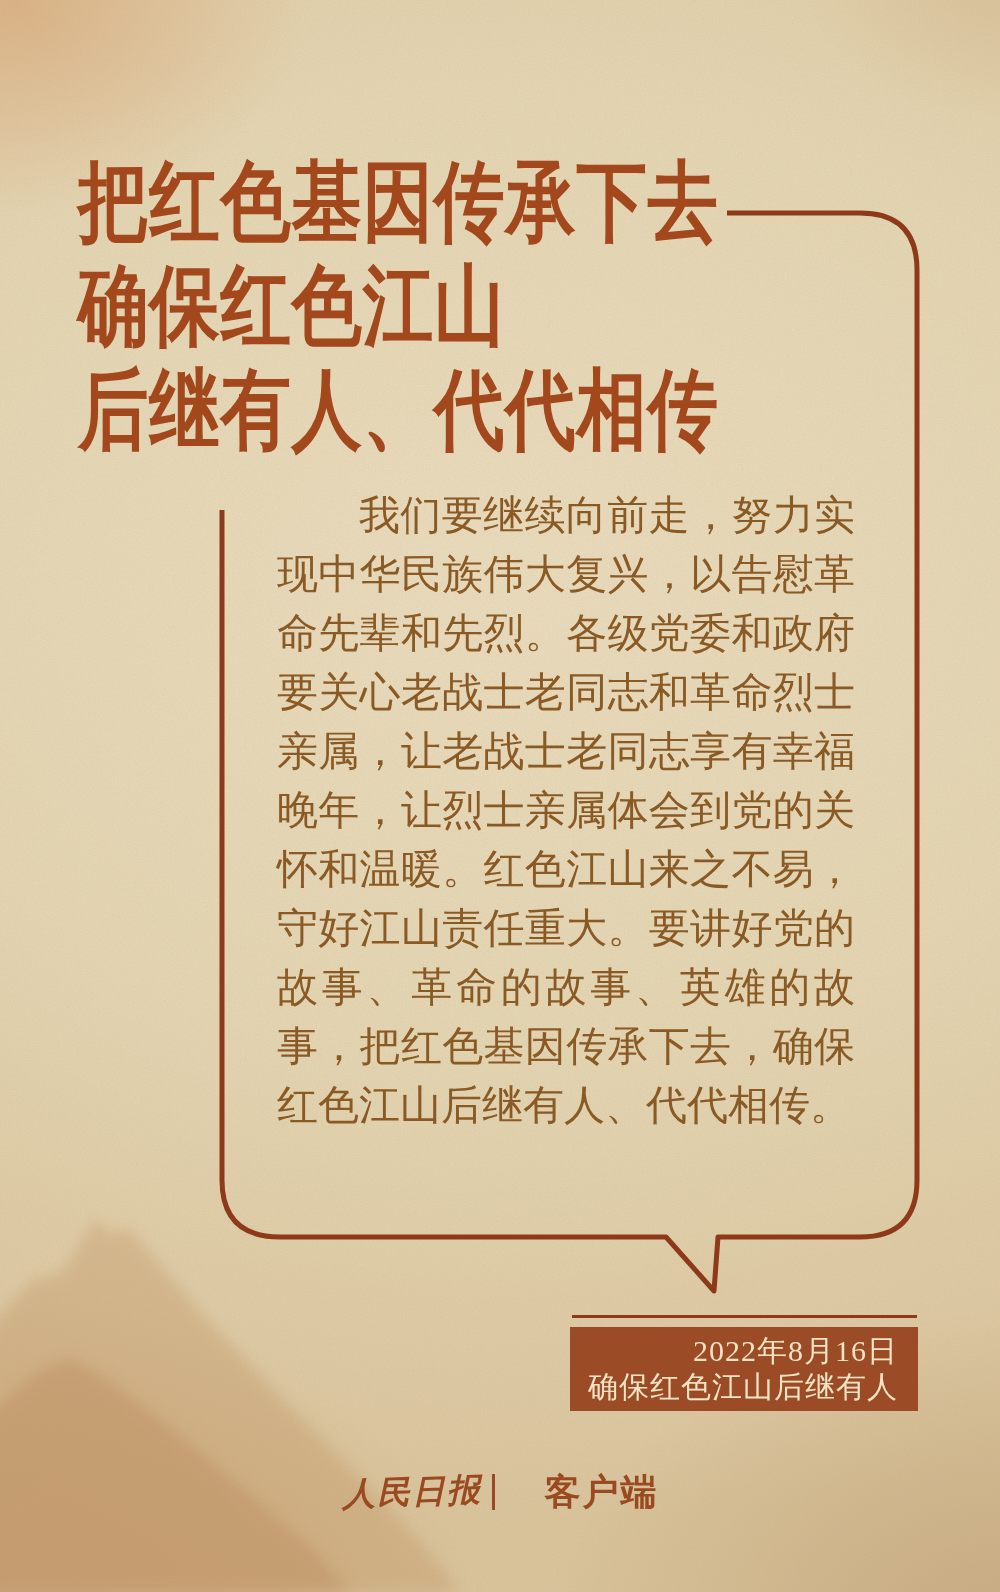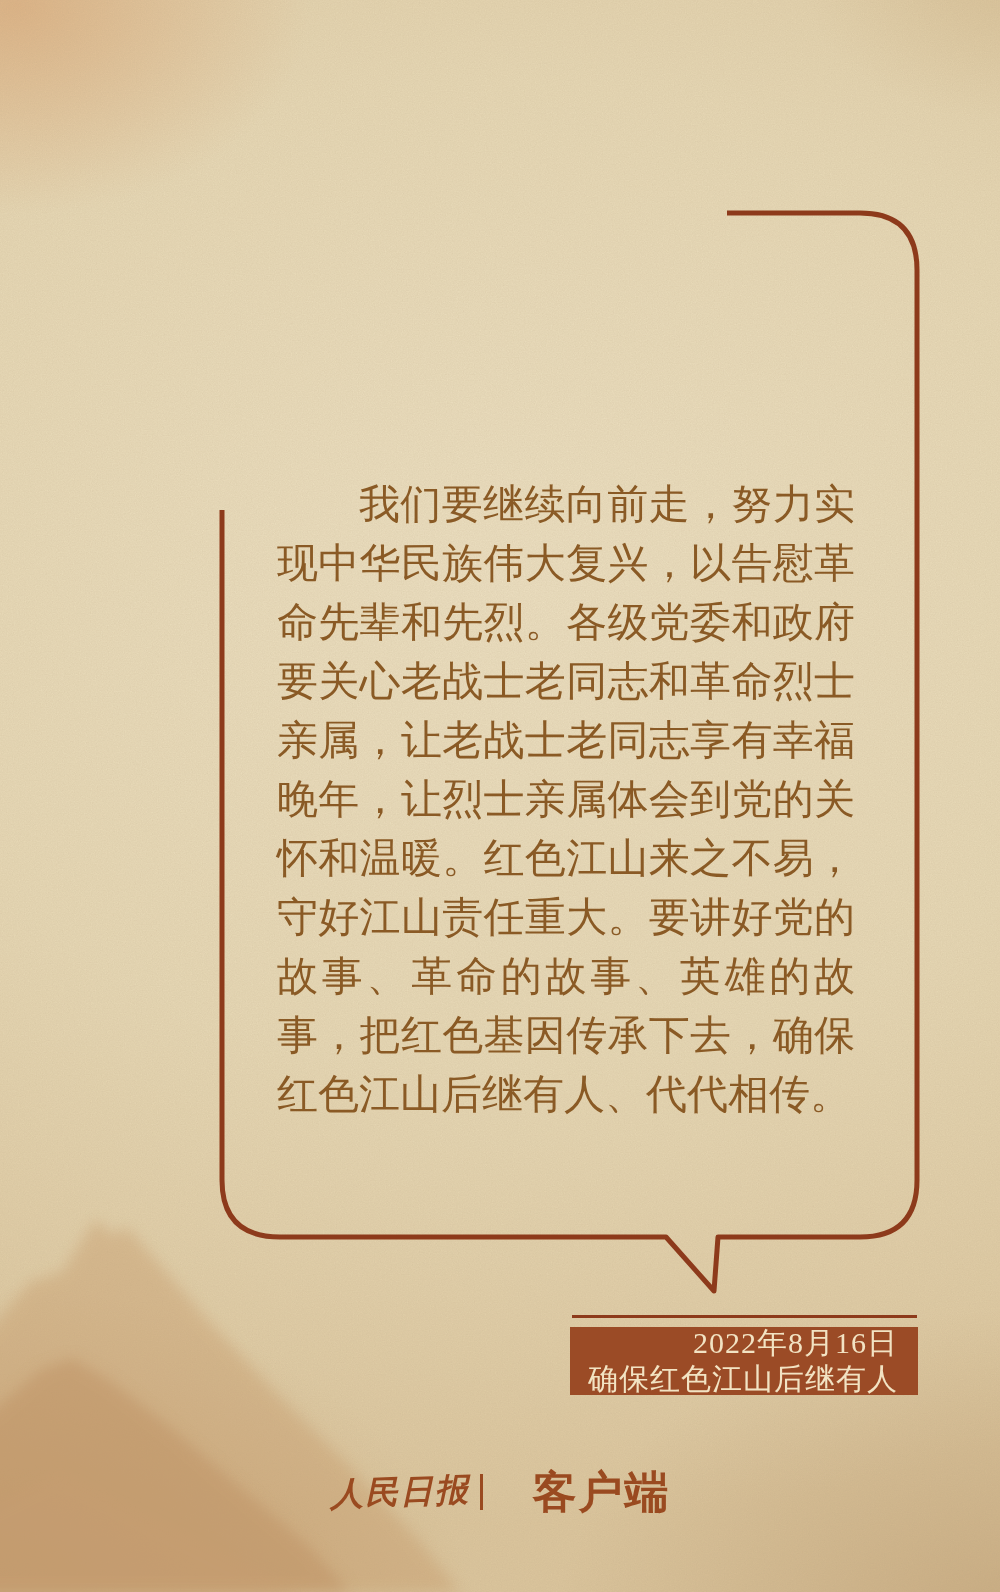--- a/index.html
+++ b/index.html
@@ -23,29 +23,29 @@
   .title-line{
     display:block;white-space:nowrap;height:104px;line-height:104px;
     font-family:"Liberation Sans", sans-serif;font-weight:900;
     font-size:88px;letter-spacing:1px;
     transform:scaleX(0.80);transform-origin:left center;
   }
 
   .bubble-layer{position:absolute;left:0;top:0;pointer-events:none;}
 
   .quote-text{
-    position:absolute;left:277px;top:475px;width:578px;margin:0;
+    position:absolute;left:277px;top:486px;width:578px;margin:0;
     font-size:41px;line-height:59px;color:#8A5A25;
     text-indent:2em;text-align:justify;text-justify:inter-ideograph;
     font-family:"Liberation Serif", serif;
   }
 
   .attr-rule{position:absolute;left:572px;top:1315px;width:345px;height:3px;background:#8D3A1B;}
   .attr-box{
-    position:absolute;left:570px;top:1327px;width:348px;height:68px;
+    position:absolute;left:570px;top:1327px;width:348px;height:84px;
     background:#9B4B26;color:#F2E3C3;
     display:flex;flex-direction:column;justify-content:center;align-items:flex-end;
     padding-right:0;box-sizing:border-box;
   }
   .attr-date,.attr-source{
     display:block;text-align:right;padding-right:20px;
     font-size:30px;line-height:36px;letter-spacing:1px;
     font-family:"Liberation Serif", serif;
   }
 
@@ -54,21 +54,21 @@
     display:flex;justify-content:center;align-items:center;gap:10px;
     color:#9A4A20;
   }
   .logo-masthead{
     font-family:"DejaVu Serif", serif;font-style:italic;font-weight:bold;
     font-size:33px;transform:rotate(-2deg);letter-spacing:2px;
   }
   .logo-divider{width:3px;height:36px;background:#9A4A20;}
   .logo-product{
     font-family:Liberation Sans, sans-serif;font-weight:900;
-    font-size:44px;letter-spacing:2px;margin-left:40px;
+    font-size:36px;letter-spacing:2px;margin-left:40px;
   }
 </style>
 </head>
 <body>
 
 <div class="poster">
 
   <svg class="texture-layer" width="1000" height="1592" viewBox="0 0 1000 1592" aria-hidden="true">
     <filter id="grain">
       <feTurbulence type="fractalNoise" baseFrequency="0.82" numOctaves="2" seed="7"></feTurbulence>
@@ -79,20 +79,25 @@
 
   <svg class="mountains-layer" width="520" height="460" viewBox="0 0 520 460" aria-hidden="true">
     <filter id="soft">
         <feGaussianBlur stdDeviation="7"></feGaussianBlur>
       </filter>
     <path d="M-20 210 L30 150 L62 140 L95 88 L112 102 L128 96 L205 185 L275 260 L350 335 L420 410 L460 460 L-20 460 Z" fill="#C69B6C" opacity="0.42" filter="url(#soft)"></path>
     <path d="M-20 290 L40 238 L72 226 L112 250 L170 295 L240 355 L310 415 L350 460 L-20 460 Z" fill="#BE9164" opacity="0.50" filter="url(#soft)"></path>
     <path d="M-20 380 L60 340 L140 380 L260 440 L300 460 L-20 460 Z" fill="#C79E72" opacity="0.35" filter="url(#soft)"></path>
   </svg>
 
+  <div class="title-block">
+    <span class="title-line">把红色基因传承下去</span>
+    <span class="title-line">确保红色江山</span>
+    <span class="title-line">后继有人、代代相传</span>
+  </div>
 
   <svg class="bubble-layer" width="1000" height="1592" viewBox="0 0 1000 1592" aria-hidden="true">
     <path d="M 727 213 H 860 Q 917 213 917 270 V 1180 Q 917 1237 860 1237 H 718 L 714 1291 L 666 1237 H 280 Q 222 1237 222 1180 V 510" fill="none" stroke="#8D3A1B" stroke-width="5" stroke-linecap="butt" stroke-linejoin="round"></path>
   </svg>
 
   <p class="quote-text">我们要继续向前走，努力实现中华民族伟大复兴，以告慰革命先辈和先烈。各级党委和政府要关心老战士老同志和革命烈士亲属，让老战士老同志享有幸福晚年，让烈士亲属体会到党的关怀和温暖。红色江山来之不易，守好江山责任重大。要讲好党的故事、革命的故事、英雄的故事，把红色基因传承下去，确保红色江山后继有人、代代相传。</p>
 
   <div class="attr-rule"></div>
   <div class="attr-box">
     <span class="attr-date">2022年8月16日</span>

